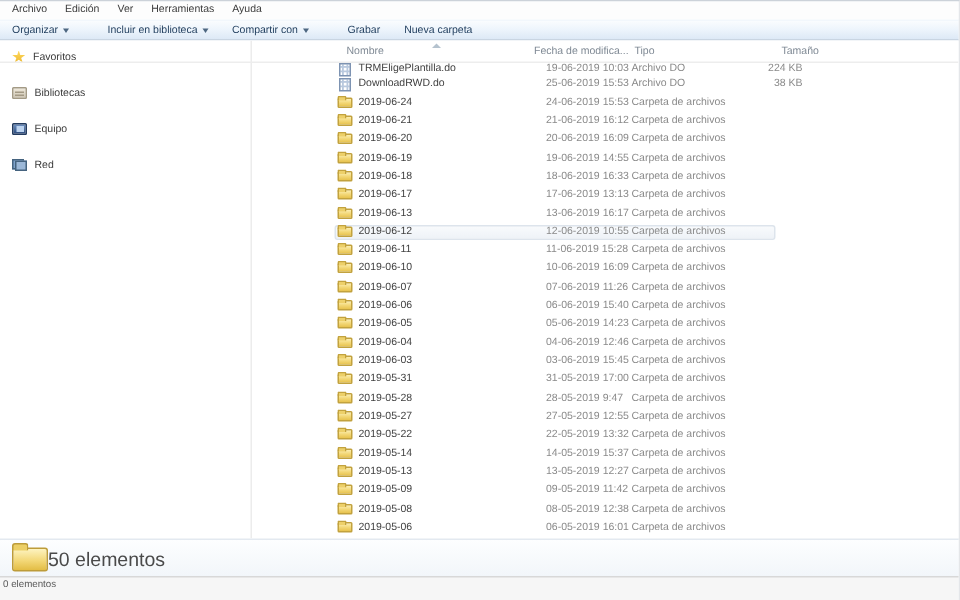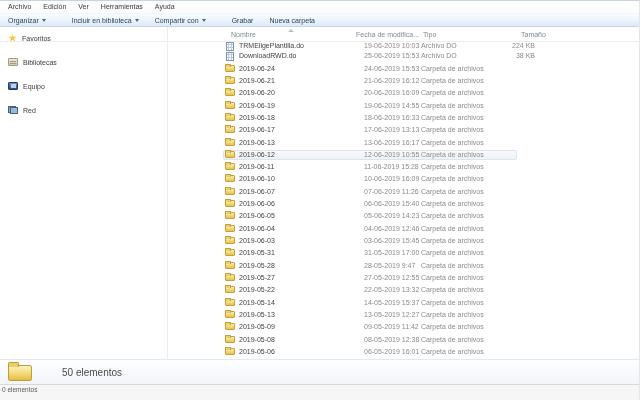--- a/index.html
+++ b/index.html
@@ -87,21 +87,21 @@
   
   .details { position:absolute; top:358px; left:0; right:0; height:25px;
              background:linear-gradient(180deg,#fdfeff,#f2f6fa); border-top:1px solid #e3e9f0;
              display:flex; align-items:center; }
   .icon-folder-big { position:relative; width:24px; height:16px; margin-left:8px; margin-top:2px;
                      background:linear-gradient(180deg,#fdf3c0 0%,#f3d878 55%,#e3bd45 100%);
                      border:1px solid #bd9c3a; border-radius:2px; }
   .icon-folder-big::before { content:""; position:absolute; top:-4px; left:-1px; width:9px; height:4px;
                              background:#eccf66; border:1px solid #bd9c3a; border-bottom:none;
                              border-radius:2px 2px 0 0; }
-  .details .count { font-size:10px; color:#4a4a4a; margin-left:16px;padding-left:14px; }
+  .details .count { font-size:13px; color:#4a4a4a; margin-left:0; }
 
   
   .bottombar { position:absolute; top:383px; left:0; right:0; height:17px; background:#f6f6f6;
                border-top:1px solid #d8d8d8; }
   .bottombar .count { font-size:6.5px; color:#5a5a5a; padding:1px 0 0 2px; }
 </style>
 </head>
 <body>
 
 <div class="window">

